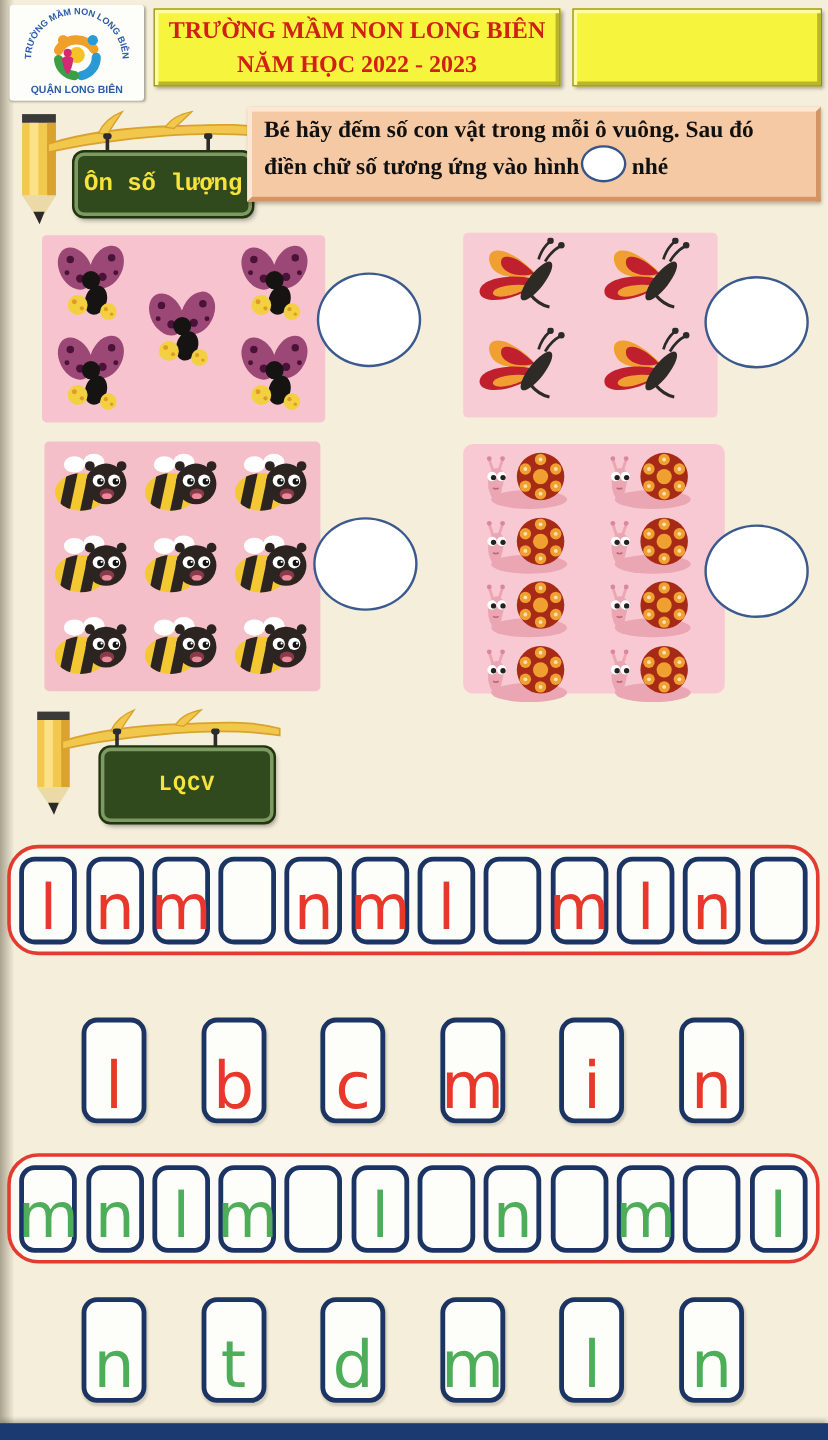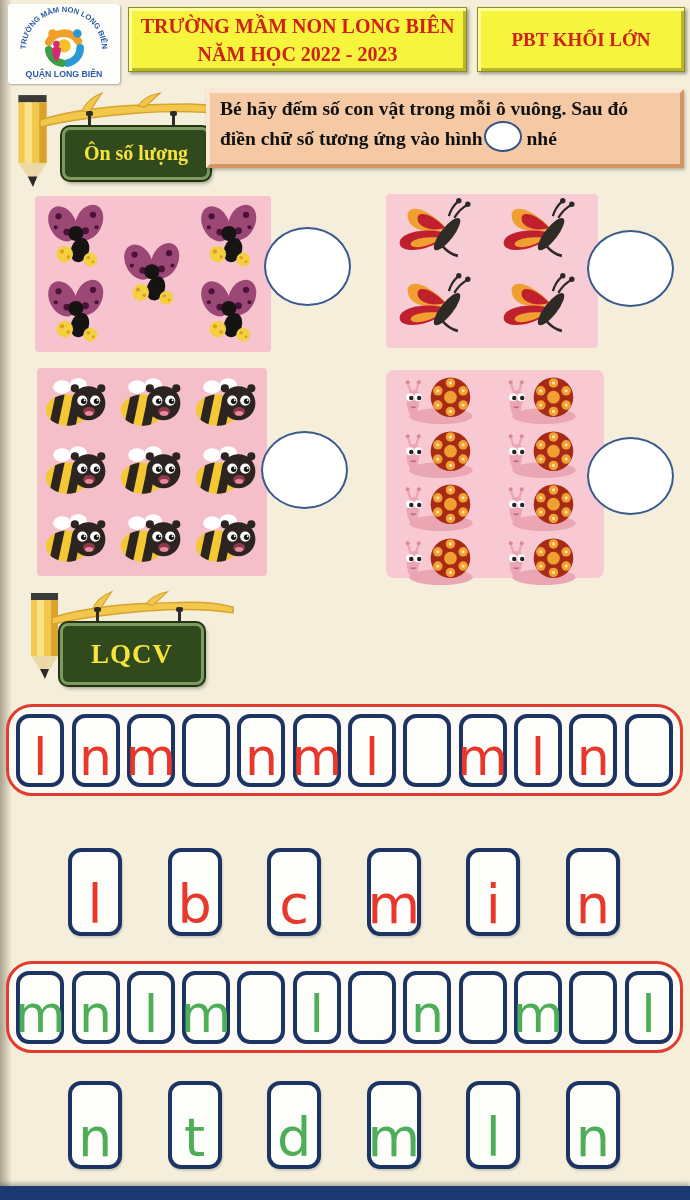--- a/index.html
+++ b/index.html
@@ -22,21 +22,21 @@
   .info-box{left:477px;top:7px;width:206px;height:63px;font-size:19px;line-height:1.45;}
 
   
   .pencil{position:absolute;width:46px;}
   .pencil svg{width:100%;height:100%;}
   .branch{position:absolute;}
   .branch svg{width:100%;height:100%;}
   .sign{position:absolute;background:#30491d;border:3px solid #7d9a60;border-radius:8px;
         box-shadow:0 0 0 2px #22330f, 2px 3px 4px rgba(0,0,0,.4);
         display:flex;align-items:center;justify-content:center;
-        color:#f6e33c;font-weight:bold;}
+        color:#f6e33c;font-weight:bold;font-family:Liberation Mono, monospace;}
   .hanger{position:absolute;width:3px;height:15px;background:#2c2c2a;}
   .hanger:before{content:"";position:absolute;top:-3px;left:-2px;width:7px;height:5px;
         background:#2c2c2a;border-radius:2px;}
 
   .instr{position:absolute;color:#101010;font-weight:bold;}
   .instr-1{left:206px;top:89px;width:478px;height:79px;background:#f4c9a4;
         border:4px solid;border-color:#fbe7d3 #d39565 #d39565 #fbe7d3;
         box-shadow:1px 2px 3px rgba(0,0,0,.25);
         padding:3px 20px 3px 10px;font-size:19.5px;line-height:1.3;box-sizing:border-box;}
   .instr-2{left:180px;top:614px;width:461px;height:78px;background:#eee1d3;
@@ -100,21 +100,20 @@
       <text x="56" y="77" text-anchor="middle" font-size="9.2" font-weight="bold" fill="#2a5caa" font-family="Liberation Sans, sans-serif">QUẬN LONG BIÊN</text>
     </svg>
   </div>
 
   <div class="head-box school-box">
     <div>TRƯỜNG MẦM NON LONG BIÊN</div>
     <div>NĂM HỌC 2022 - 2023</div>
   </div>
 
   <div class="head-box info-box">
-    <div>PBT KHỐI LỚN</div>
   </div>
 
   <div class="pencil" style="left:10px;top:93px;height:96px;">
     <svg viewBox="0 0 40 92">
       <rect x="6" y="2" width="27" height="7" fill="#3a3a38"></rect>
       <rect x="6" y="9" width="27" height="58" fill="#f2c94e"></rect>
       <rect x="12" y="9" width="7" height="58" fill="#fbe28a"></rect>
       <rect x="26" y="9" width="7" height="58" fill="#d9a32e"></rect>
       <polygon points="6,67 33,67 20,88" fill="#ecd9a8"></polygon>
       <polygon points="15,80 24,80 20,90" fill="#2a2a28"></polygon>
@@ -811,21 +810,21 @@
   </div>
   <div class="branch" style="left:50px;top:590px;width:185px;height:40px;">
     <svg viewBox="0 0 192 40">
       <path d="M2 28 C 34 18, 70 14, 108 13 C 140 12, 166 10, 190 17 L 190 23 C 158 18, 128 19, 100 21 C 62 24, 28 29, 2 35 Z" fill="#f2c84c" stroke="#d9a22e" stroke-width="1.5"></path>
       <path d="M44 19 C 48 10, 54 5, 64 1 C 58 10, 54 15, 52 20 Z" fill="#f2c84c" stroke="#d9a22e" stroke-width="1.2"></path>
       <path d="M100 14 C 104 7, 112 3, 122 1 C 115 8, 110 12, 107 15 Z" fill="#f2c84c" stroke="#d9a22e" stroke-width="1.2"></path>
     </svg>
   </div>
   <div class="hanger" style="left:96px;top:610px;"></div>
   <div class="hanger" style="left:178px;top:610px;"></div>
-  <div class="sign" style="left:60px;top:623px;width:138px;height:56px;font-size:27px;letter-spacing:1px;">
+  <div class="sign" style="left:84px;top:623px;width:138px;height:56px;font-size:18px;letter-spacing:1px;">
     <span>LQCV</span>
   </div>
 
 
   <div class="pattern-frame" style="top:704px;height:92px;">
       <div class="cell" style="color: rgb(232, 56, 44);">l</div>
       <div class="cell" style="color: rgb(232, 56, 44);">n</div>
       <div class="cell" style="color: rgb(232, 56, 44);">m</div>
       <div class="cell" style="color: rgb(232, 56, 44);"></div>
       <div class="cell" style="color: rgb(232, 56, 44);">n</div>

